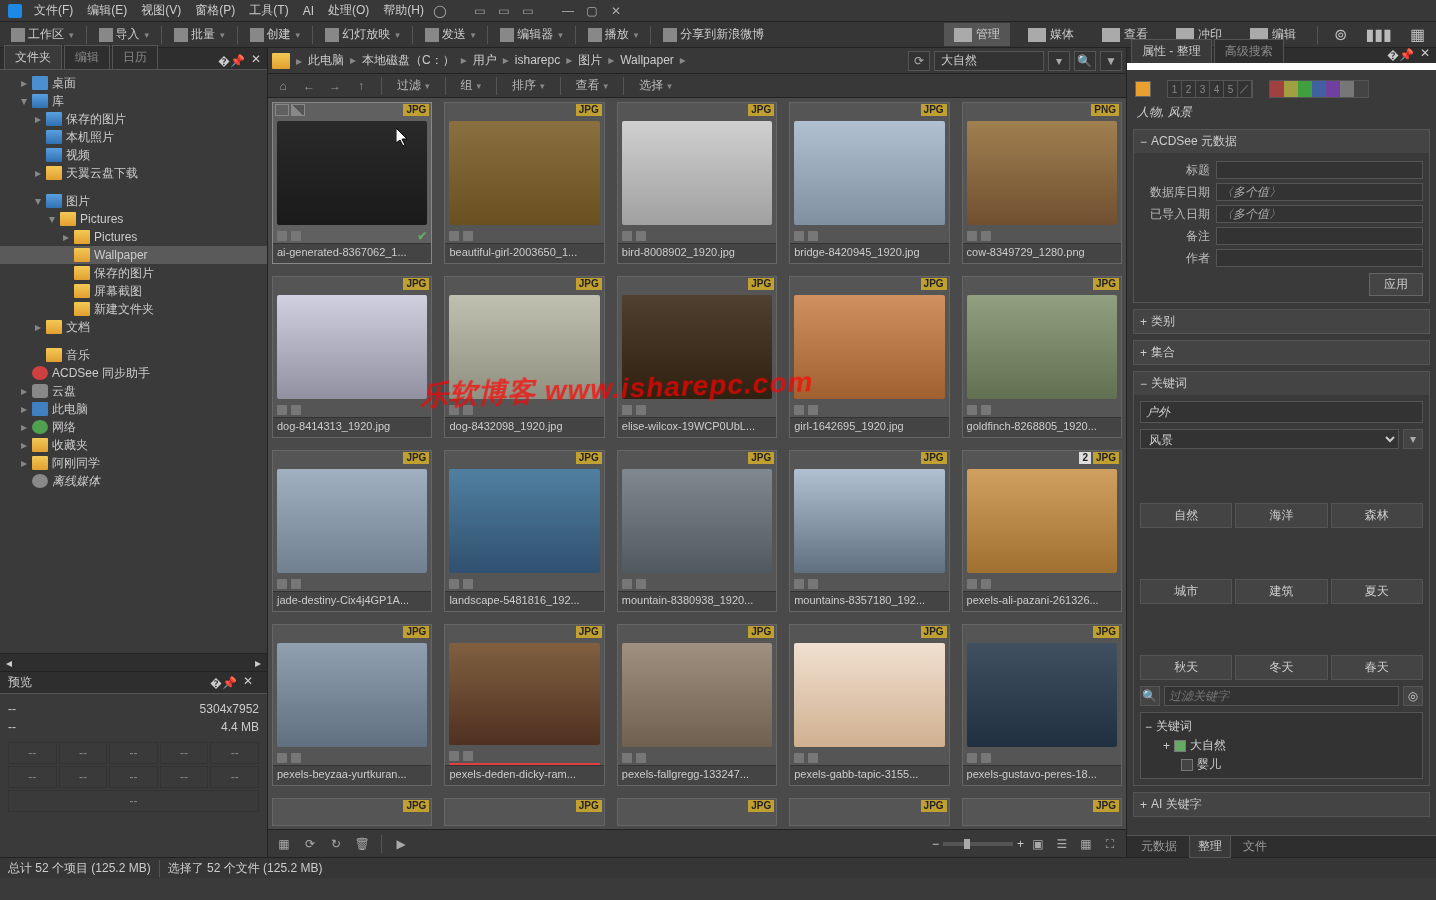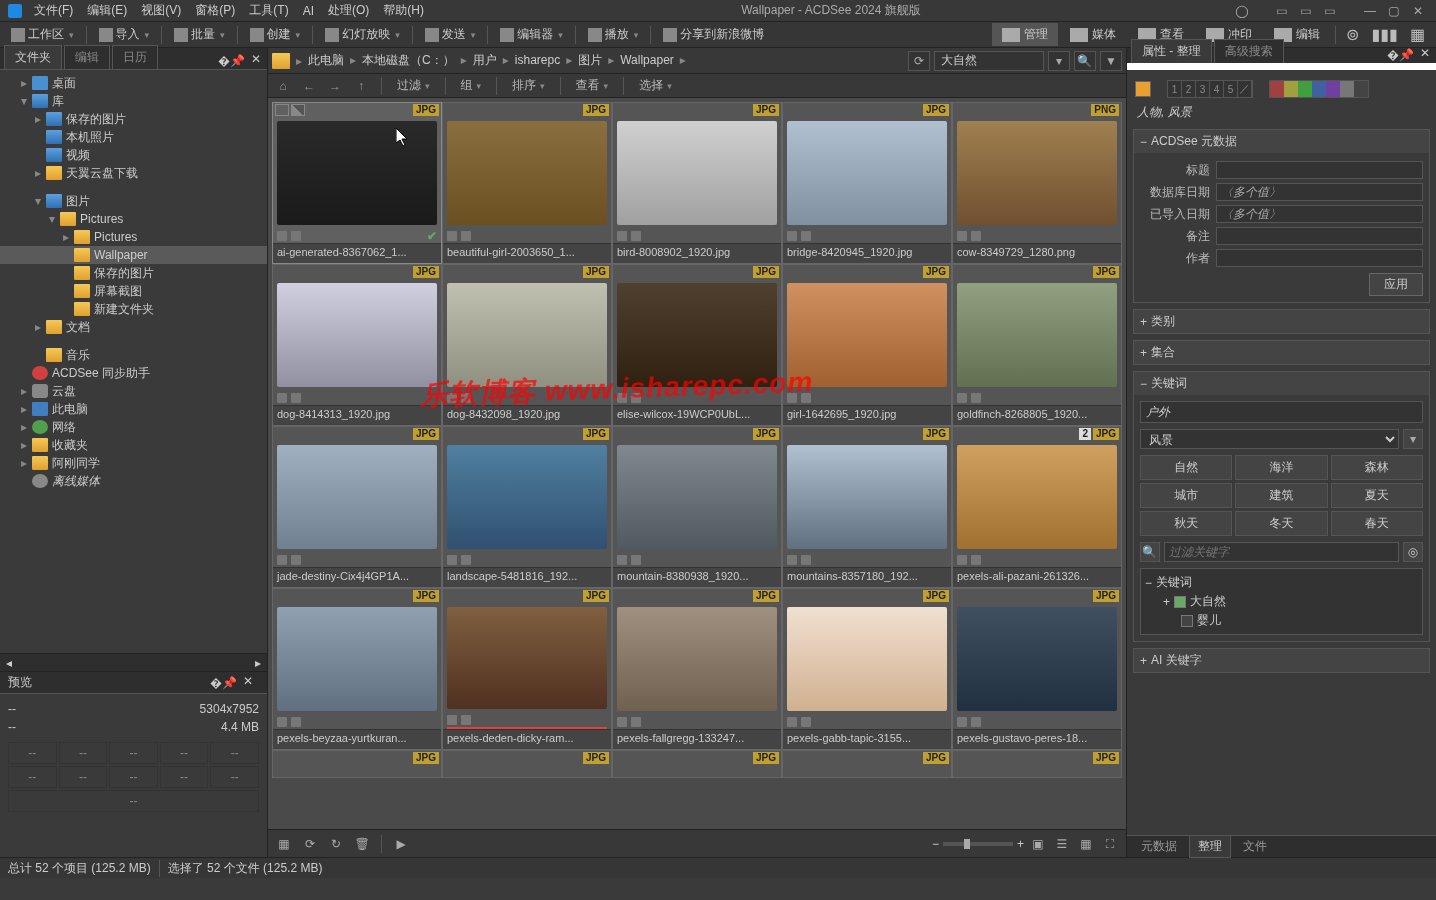--- a/index.html
+++ b/index.html
@@ -8,21 +8,21 @@
 .titlebar .logo-icon { width:14px; height:14px; background:#1e88e5; border-radius:2px; margin-right:6px; display:inline-block; }
 .menubar { display:flex; gap:2px; align-items:center; }
 .menubar span { padding:2px 6px; cursor:default; }
 .titlebar .title { flex:1; text-align:center; color:#aaa; }
 .winctrl { display:flex; gap:4px; }
 .winctrl div { width:20px; height:16px; display:flex; align-items:center; justify-content:center; color:#aaa; cursor:pointer; }
 .toolbar { height:26px; background:#363636; border-bottom:1px solid #222; display:flex; align-items:center; padding:0 6px; gap:4px; }
 .tb-btn { display:flex; align-items:center; gap:3px; padding:2px 5px; color:#bbb; cursor:pointer; }
 .tb-btn .ic { width:14px; height:14px; display:inline-block; }
 .tb-sep { width:1px; height:18px; background:#555; margin:0 3px; }
-.modebar { margin-left:auto; display:flex; gap:2px; align-items:center; }
+.modebar { margin-left:auto; display:flex; gap:8px; align-items:center; }
 .mode { display:flex; align-items:center; gap:4px; padding:3px 10px; color:#ddd; cursor:pointer; font-size:15px; }
 .mode.active { background:#555; }
 .mode .mi { width:18px; height:14px; display:inline-block; }
 .main { display:flex; height:809px; }
 .left { width:268px; background:#3a3a3a; display:flex; flex-direction:column; border-right:1px solid #222; }
 .tabs { height:22px; display:flex; align-items:flex-end; background:#2e2e2e; border-bottom:1px solid #555; padding-left:4px; }
 .tab { padding:3px 10px; background:#3a3a3a; border:1px solid #555; border-bottom:none; margin-right:2px; color:#ccc; cursor:pointer; }
 .tab.inactive { background:#2e2e2e; color:#888; }
 .tab-icons { margin-left:auto; display:flex; gap:6px; padding-right:6px; color:#aaa; }
 .tree { flex:1; overflow:auto; padding:4px 0; }
@@ -54,21 +54,21 @@
 .crumb .ci { width:18px; height:16px; background:linear-gradient(#f4c855,#e0a030); border-radius:1px; margin-right:4px; }
 .crumb-seg { padding:2px 4px; color:#ccc; cursor:pointer; }
 .crumb-sep { color:#888; padding:0 2px; }
 .crumb-ctrl { display:flex; gap:4px; align-items:center; }
 .crumb-ctrl .ic-btn { width:22px; height:20px; display:flex; align-items:center; justify-content:center; background:#333; border:1px solid #555; color:#aaa; cursor:pointer; }
 .crumb-ctrl input { background:#333; border:1px solid #555; color:#ccc; padding:2px 6px; width:110px; height:20px; }
 .view-row { height:24px; background:#383838; border-bottom:1px solid #222; display:flex; align-items:center; padding:0 6px; gap:8px; }
 .view-row .vb { color:#bbb; padding:2px 4px; cursor:pointer; display:flex; align-items:center; gap:2px; }
 .view-row .nav-ic { width:18px; height:18px; color:#999; display:flex; align-items:center; justify-content:center; cursor:pointer; }
 .thumbs { flex:1; overflow:auto; background:#4a4a4a; padding:4px; }
-.thumb-grid { display:grid; grid-template-columns:repeat(5,1fr); gap:0; }
+.thumb-grid { display:grid; grid-template-columns:repeat(5,1fr); gap:12px; }
 .thumb { background:#555; border:1px solid #666; display:flex; flex-direction:column; height:162px; position:relative; }
 .thumb.selected { background:#606060; border-color:#888; }
 .thumb-badge-row { height:14px; display:flex; justify-content:flex-end; padding:1px 2px; gap:2px; }
 .badge { background:#c0a030; color:#222; font-size:10px; padding:0 3px; font-weight:bold; }
 .ctrl-ic { width:14px; height:12px; border:1px solid #888; display:inline-block; }
 .thumb-img { flex:1; margin:4px; display:flex; align-items:center; justify-content:center; overflow:hidden; }
 .ph { width:100%; height:100%; border-radius:2px; }
 .thumb-icons { height:14px; display:flex; align-items:center; padding:0 4px; gap:4px; color:#888; }
 .thumb-icons .ti { width:10px; height:10px; background:#777; border-radius:1px; }
 .thumb-icons .chk { margin-left:auto; color:#6a6; font-weight:bold; }
@@ -92,21 +92,21 @@
 .section-body { padding:6px; }
 .meta-row { display:flex; align-items:center; padding:2px 0; gap:6px; }
 .meta-row label { width:70px; text-align:right; color:#bbb; }
 .meta-row input { flex:1; background:#333; border:1px solid #555; color:#aaa; padding:2px 4px; font-style:italic; height:18px; }
 .apply-btn { float:right; background:#444; border:1px solid #666; color:#ccc; padding:2px 14px; margin-top:4px; cursor:pointer; }
 .kw-input { width:100%; background:#333; border:1px solid #555; color:#ccc; padding:3px 5px; margin-bottom:6px; font-style:italic; }
 .kw-select-row { display:flex; gap:4px; margin-bottom:6px; }
 .kw-select-row select { flex:1; background:#333; border:1px solid #555; color:#ccc; padding:2px 4px; height:20px; }
 .kw-select-row .dd { width:20px; height:20px; background:#444; border:1px solid #555; display:flex; align-items:center; justify-content:center; color:#aaa; }
 .kw-grid { display:grid; grid-template-columns:repeat(3,1fr); gap:3px; margin-bottom:6px; }
-.kw-btn { background:#444; border:1px solid #555; text-align:center; padding:3px 0; color:#ccc; cursor:pointer; }
+.kw-btn { background:#444; border:1px solid #555; text-align:center; padding:3px 0; color:#ccc; cursor:pointer;margin-top:48px; }
 .kw-search { display:flex; gap:4px; margin-bottom:6px; }
 .kw-search .ks-ic { width:20px; height:20px; background:#444; border:1px solid #555; display:flex; align-items:center; justify-content:center; }
 .kw-search input { flex:1; background:#333; border:1px solid #555; color:#888; padding:2px 4px; font-style:italic; }
 .kw-tree { border:1px solid #555; background:#333; padding:4px; }
 .kw-tree .kn { display:flex; align-items:center; gap:4px; padding:1px 0; }
 .kw-tree .kc { width:12px; height:12px; border:1px solid #777; background:#444; }
 .right-bottom-tabs { height:22px; background:#2e2e2e; border-top:1px solid #555; display:flex; align-items:center; padding:0 6px; gap:4px; }
 .rbt { padding:2px 8px; color:#999; cursor:pointer; }
 .rbt.active { background:#3a3a3a; color:#ccc; border:1px solid #555; }
 .statusbar { height:21px; background:#363636; border-top:1px solid #222; display:flex; align-items:center; padding:0 8px; gap:8px; color:#bbb; }
@@ -123,21 +123,20 @@
   <div class="menubar">
     <span>文件(F)</span>
     <span>编辑(E)</span>
     <span>视图(V)</span>
     <span>窗格(P)</span>
     <span>工具(T)</span>
     <span>AI</span>
     <span>处理(O)</span>
     <span>帮助(H)</span>
   </div>
-  <div class="title">Wallpaper - ACDSee 2024 旗舰版</div>
   <div class="winctrl">
     <div>◯</div>
     <div style="width:12px"></div>
     <div>▭</div>
     <div>▭</div>
     <div>▭</div>
     <div style="width:12px"></div>
     <div>—</div>
     <div>▢</div>
     <div>✕</div>

